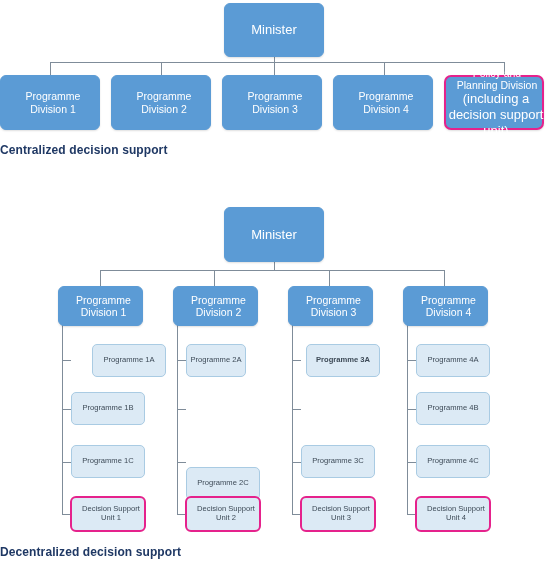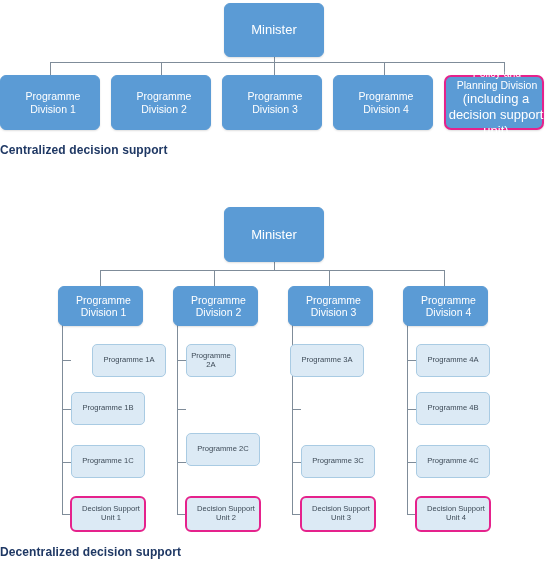--- a/index.html
+++ b/index.html
@@ -215,34 +215,34 @@
   <div class="node leaf" style="left:71px; top:445px; width:74px; height:33px;">
     <span class="label">Programme 1C</span>
   </div>
   <div class="node leaf accent" style="left:70px; top:496px; width:76px; height:36px;">
     <span>
       <span class="label">Decision Support</span>
       <span class="label">Unit 1</span>
     </span>
   </div>
 
-  <div class="node leaf" style="left:186px; top:344px; width:50px; height:33px;">
+  <div class="node leaf" style="left:186px; top:344px; width:60px; height:33px;">
     <span class="label">Programme 2A</span>
   </div>
-  <div class="node leaf" style="left:186px; top:433px; width:74px; height:33px;">
+  <div class="node leaf" style="left:186px; top:467px; width:74px; height:33px;">
     <span class="label">Programme 2C</span>
   </div>
   <div class="node leaf accent" style="left:185px; top:496px; width:76px; height:36px;">
     <span>
       <span class="label">Decision Support</span>
       <span class="label">Unit 2</span>
     </span>
   </div>
 
-  <div class="node leaf" style="left:290px; top:344px; width:74px; height:33px;">
+  <div class="node leaf" style="left:306px; top:344px; width:74px; height:33px;font-weight:bold;">
     <span class="label">Programme 3A</span>
   </div>
   <div class="node leaf" style="left:301px; top:445px; width:74px; height:33px;">
     <span class="label">Programme 3C</span>
   </div>
   <div class="node leaf accent" style="left:300px; top:496px; width:76px; height:36px;">
     <span>
       <span class="label">Decision Support</span>
       <span class="label">Unit 3</span>
     </span>

